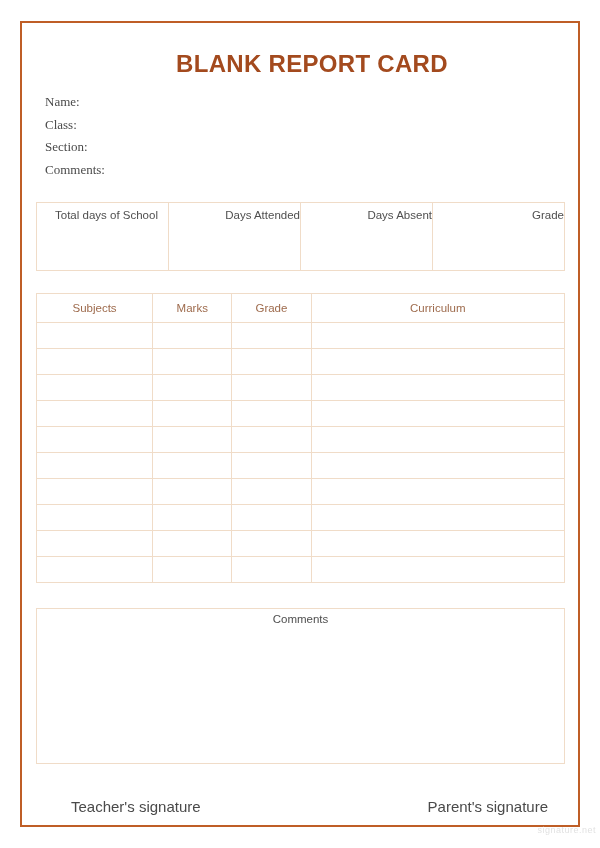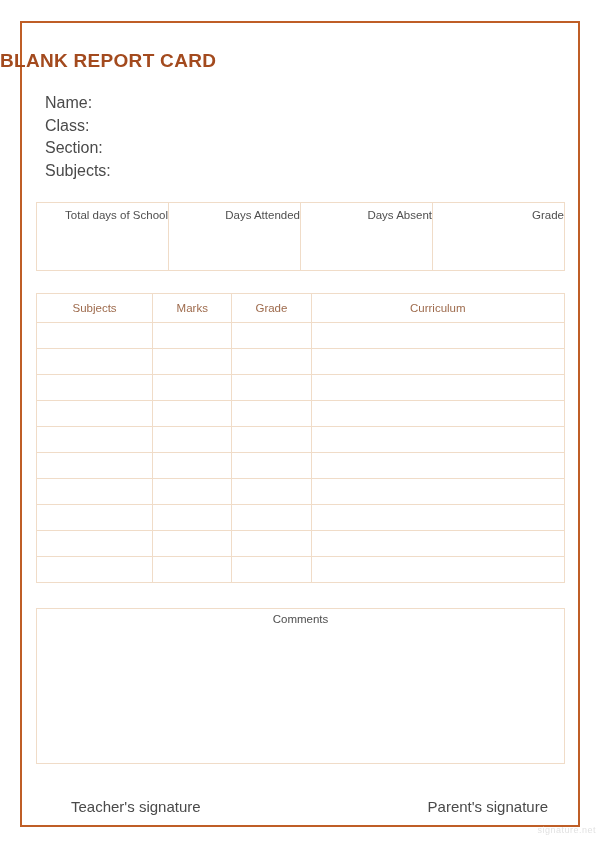--- a/index.html
+++ b/index.html
@@ -8,38 +8,38 @@
 
   .canvas { position: absolute; left: 0; top: 0; width: 600px; height: 848px; background: #ffffff; }
 
   .page-border {
     position: absolute; left: 20px; top: 21px; width: 560px; height: 806px;
     border: 2px solid #bf5e26; background: #ffffff;
   }
 
   .doc-title {
     position: absolute; left: 0; top: 50px; width: 600px;
-    text-align: left; font-size: 19px; font-weight: bold;
-    letter-spacing: 0.3px; color: #a34a1e;
+    text-align: center; font-size: 24px; font-weight: bold;
+    letter-spacing: 0.3px; color: #a34a1e; padding-left: 24px;
   }
 
   .student-fields { position: absolute; left: 45px; top: 94px; }
-  .field-row { height: 22.7px; font-size: 16px; color: #4a4a4a; }
+  .field-row { height: 22.7px; font-size: 13px; color: #4a4a4a; font-family: Liberation Serif, serif; }
 
   table { border-collapse: collapse; table-layout: fixed; }
 
   
   .attendance-table {
     position: absolute; left: 36px; top: 202px; width: 529px;
   }
   .attendance-table td {
     border: 1px solid #f0dcc8; height: 68px; vertical-align: top;
     padding-top: 6px; font-size: 11.5px; color: #4f4f4f; text-align: right;
   }
-  .attendance-table td.first { text-align: right; padding-left: 8px; }
+  .attendance-table td.first { text-align: center; padding-left: 8px; }
 
   
   .subjects-table {
     position: absolute; left: 36px; top: 293px; width: 529px;
   }
   .subjects-table th {
     border: 1px solid #f0dcc8; height: 29px; font-weight: normal;
     font-size: 11.5px; color: #9e6b4d; text-align: center; vertical-align: middle;
   }
   .subjects-table td {
@@ -72,21 +72,21 @@
 <div class="canvas">
 
   <div class="page-border"></div>
 
   <div class="doc-title">BLANK REPORT CARD</div>
 
   <div class="student-fields">
     <div class="field-row">Name:</div>
     <div class="field-row">Class:</div>
     <div class="field-row">Section:</div>
-    <div class="field-row">Subjects:</div>
+    <div class="field-row">Comments:</div>
   </div>
 
   <table class="attendance-table">
     <colgroup>
       <col style="width:25%">
         <col style="width:25%">
         <col style="width:25%">
         <col style="width:25%">
     </colgroup>
     <tbody>

